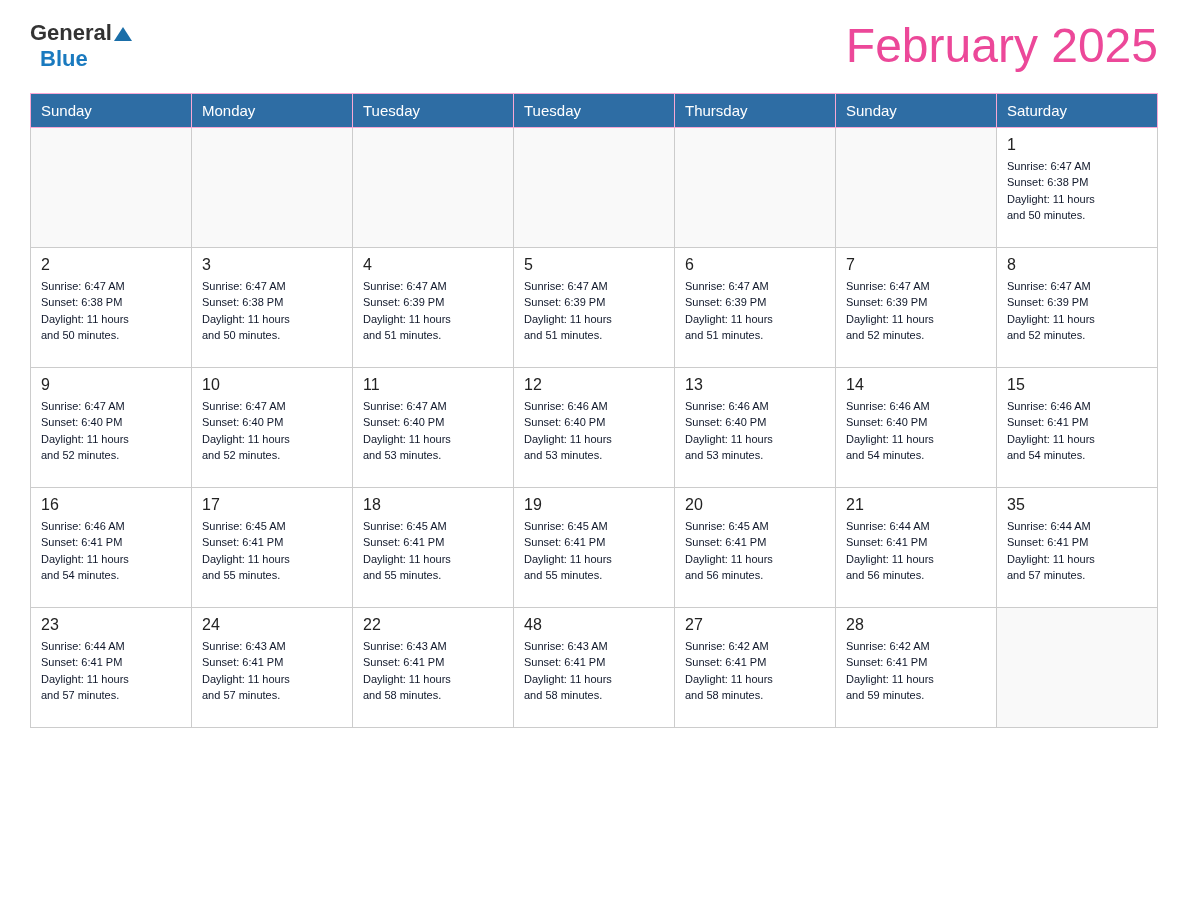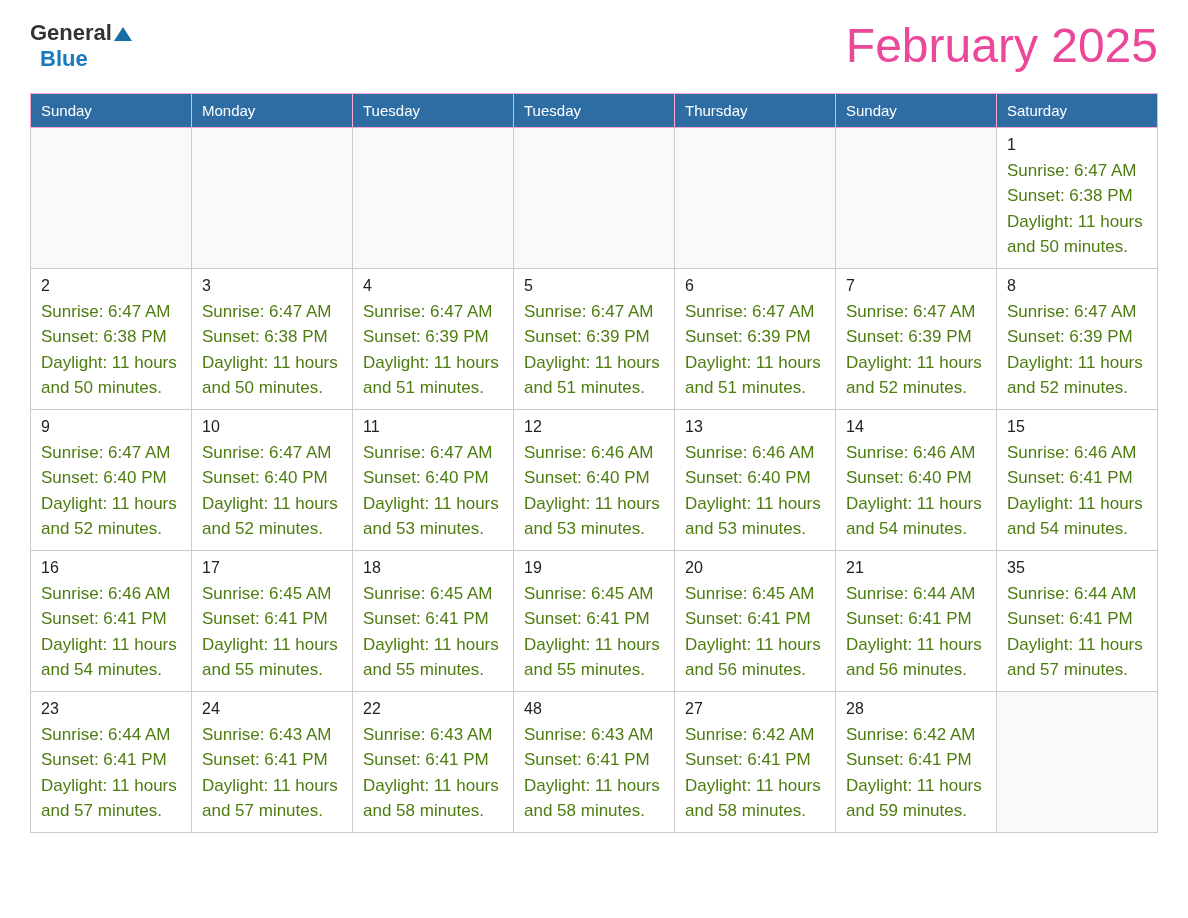--- a/index.html
+++ b/index.html
@@ -58,22 +58,22 @@
       background: #f9f9f9;
     }
     .day-number {
       font-size: 16px;
       font-weight: normal;
       color: #222;
       display: block;
       margin-bottom: 4px;
     }
     .day-info {
-      font-size: 17px;
-      color: #4d7c0f;
+      font-size: 11px;
+      color: #0f172a;
       line-height: 1.5;
     }
     .row-border-top td {
       border-top: 2px solid #2e6da4;
     }
     .logo-wrapper {
       display: flex;
       flex-direction: column;
       align-items: flex-start;
     }

